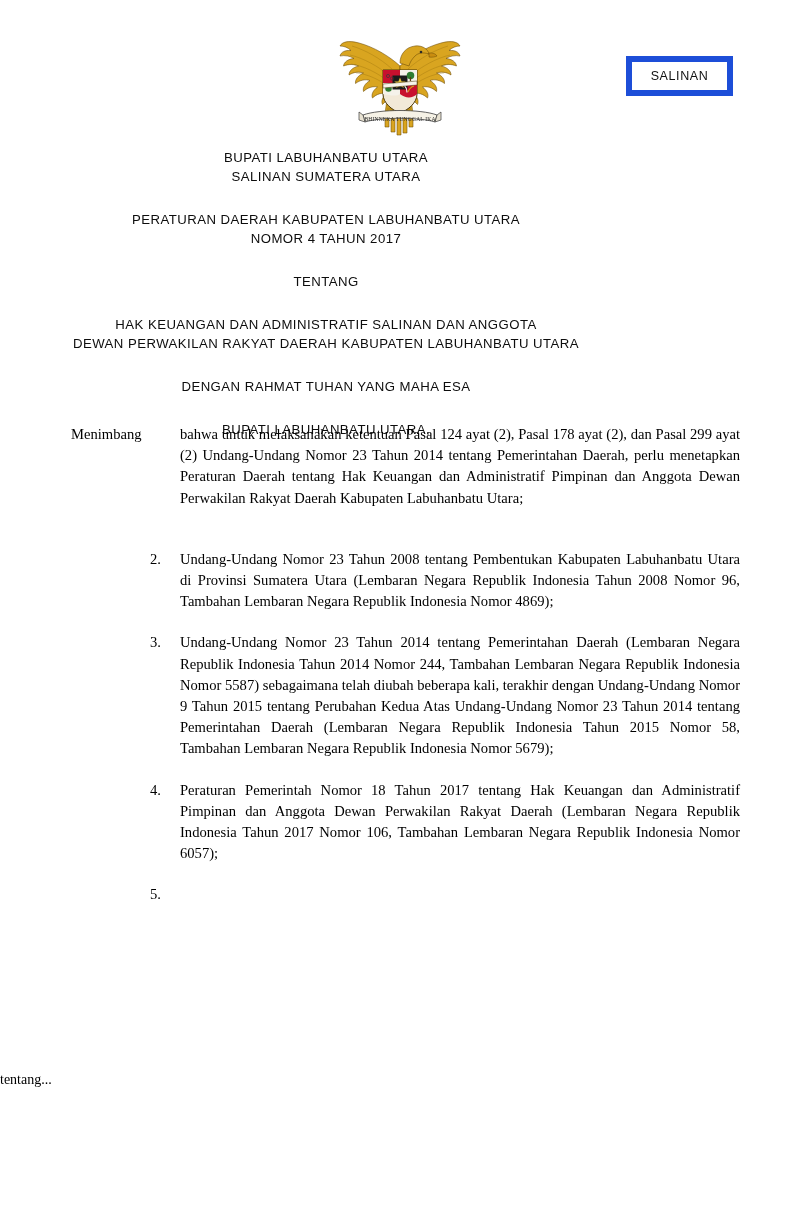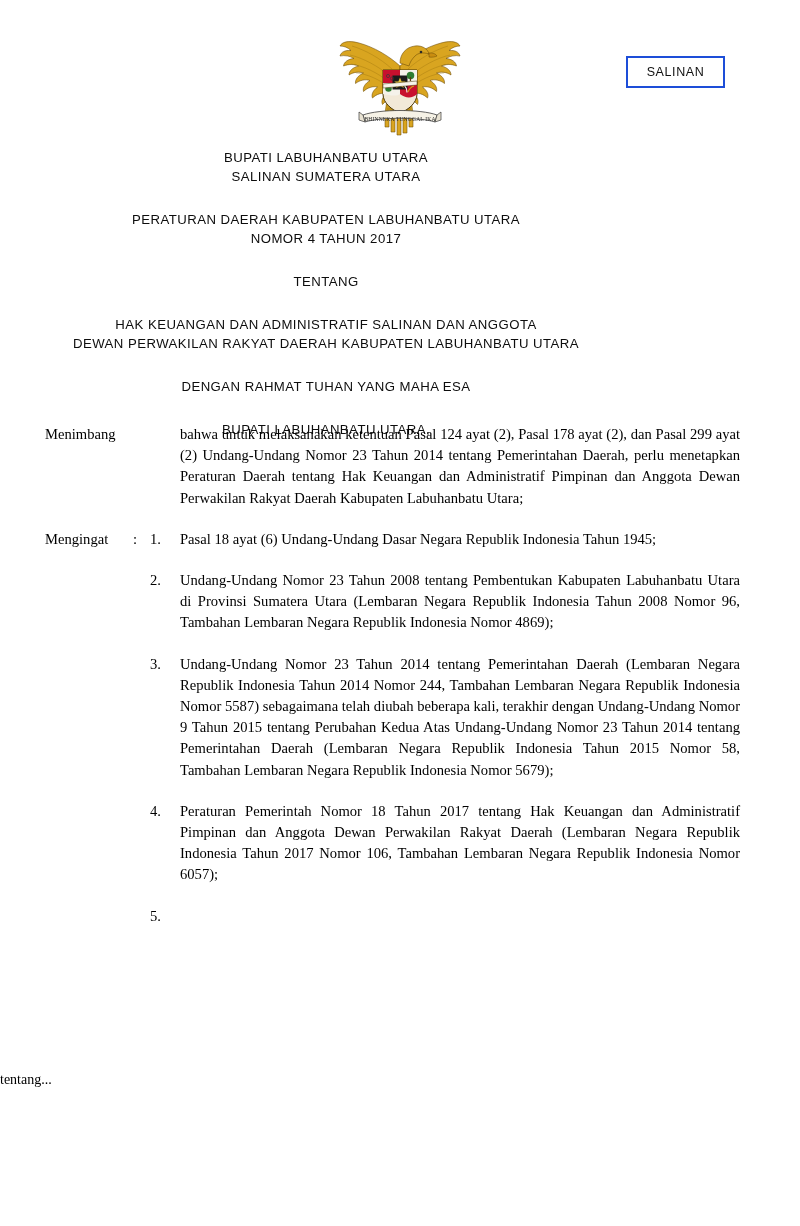--- a/index.html
+++ b/index.html
@@ -24,21 +24,21 @@
     background: #ffffff;
   }
 
   
   .salinan-box {
     position: absolute;
     top: 56px;
     left: 626px;
     width: 95px;
     height: 28px;
-    border: 2px solid #1d4ed8;
+    border: 6px solid #1d4ed8;
     display: flex;
     align-items: center;
     justify-content: center;
     font-size: 12.5px;
     letter-spacing: 0.6px;
     font-family: "Liberation Sans", sans-serif;
     color: #111;
   }
 
   
@@ -85,21 +85,21 @@
   .row {
     display: flex;
     align-items: flex-start;
     font-size: 14.6px;
     line-height: 21.2px;
   }
 
   .label {
     width: 133px;
     flex: 0 0 133px;
-    padding-left: 45px;
+    padding-left: 71px;
     box-sizing: border-box;
     white-space: nowrap;
   }
   .colon {
     width: 17px;
     flex: 0 0 17px;
     text-align: left;
   }
   .num {
     width: 30px;
@@ -256,26 +256,20 @@
 
     <div class="row">
       <div class="label">Menimbang</div>
       <div class="colon"></div>
       <div class="num"></div>
       <div class="para">bahwa untuk melaksanakan ketentuan Pasal 124 ayat (2), Pasal 178 ayat (2), dan Pasal 299 ayat (2) Undang-Undang Nomor 23 Tahun 2014 tentang Pemerintahan Daerah, perlu menetapkan Peraturan Daerah tentang Hak Keuangan dan Administratif Pimpinan dan Anggota Dewan Perwakilan Rakyat Daerah Kabupaten Labuhanbatu Utara;</div>
     </div>
 
     <div class="item-spacer"></div>
 
-    <div class="row">
-      <div class="label">Mengingat</div>
-      <div class="colon">:</div>
-      <div class="num">1.</div>
-      <div class="para">Pasal 18 ayat (6) Undang-Undang Dasar Negara Republik Indonesia Tahun 1945;</div>
-    </div>
 
     <div class="item-spacer"></div>
 
     <div class="row">
       <div class="label"></div>
       <div class="colon"></div>
       <div class="num">2.</div>
       <div class="para">Undang-Undang Nomor 23 Tahun 2008 tentang Pembentukan Kabupaten Labuhanbatu Utara di Provinsi Sumatera Utara (Lembaran Negara Republik Indonesia Tahun 2008 Nomor 96, Tambahan Lembaran Negara Republik Indonesia Nomor 4869);</div>
     </div>
 

